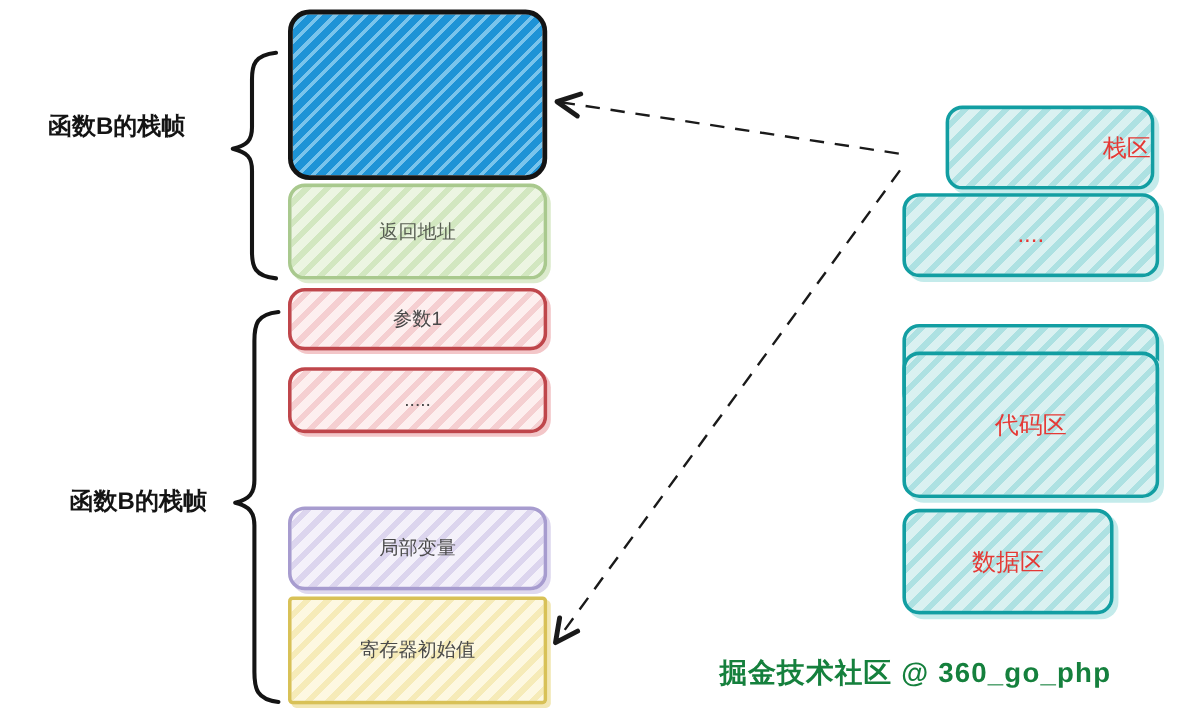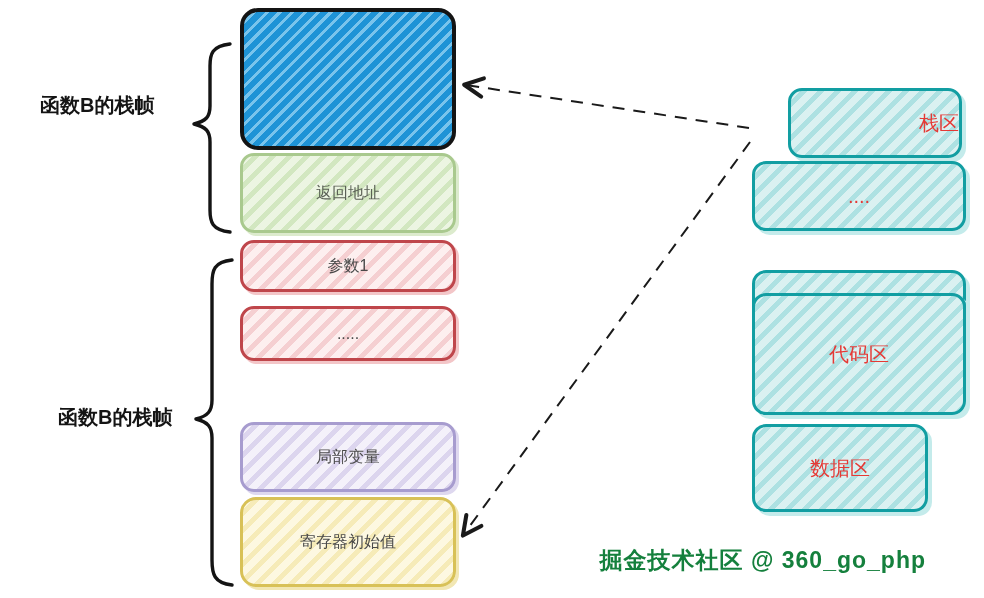--- a/index.html
+++ b/index.html
@@ -70,21 +70,21 @@
   .purple {
     background: repeating-linear-gradient(135deg, #f4f1fa 0 7px, #dcd5ee 7px 12px);
     border: 3px solid #a79ccf;
     border-radius: 14px;
     color: #4a4a4a;
     box-shadow: 3px 3px 0 #ded8ef;
   }
   .yellow {
     background: repeating-linear-gradient(135deg, #fdf8e1 0 7px, #f6ebb8 7px 12px);
     border: 3px solid #d8c157;
-    border-radius: 16px;
+    border-radius: 4px;
     color: #4a4a4a;
     box-shadow: 3px 3px 0 #f2e7b3;
     text-align: center;
   }
   .teal {
     background: repeating-linear-gradient(135deg, #daf1f1 0 7px, #ade1e2 7px 12px);
     border: 3px solid #129ea2;
     border-radius: 14px;
     color: #e53935;
     font-size: 20px;

